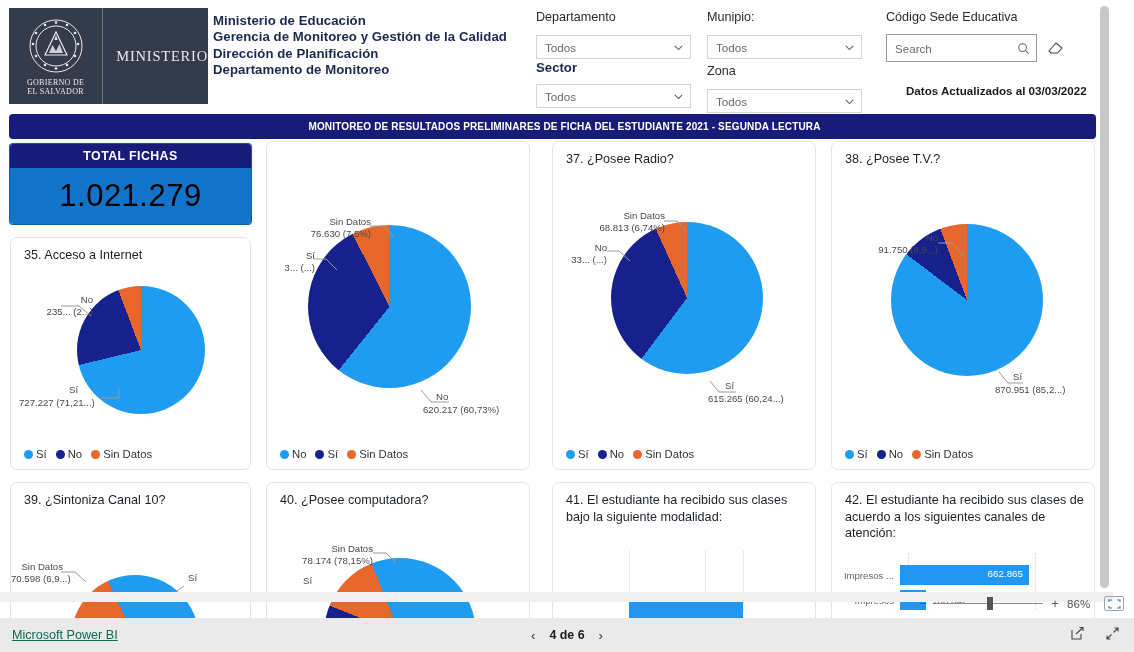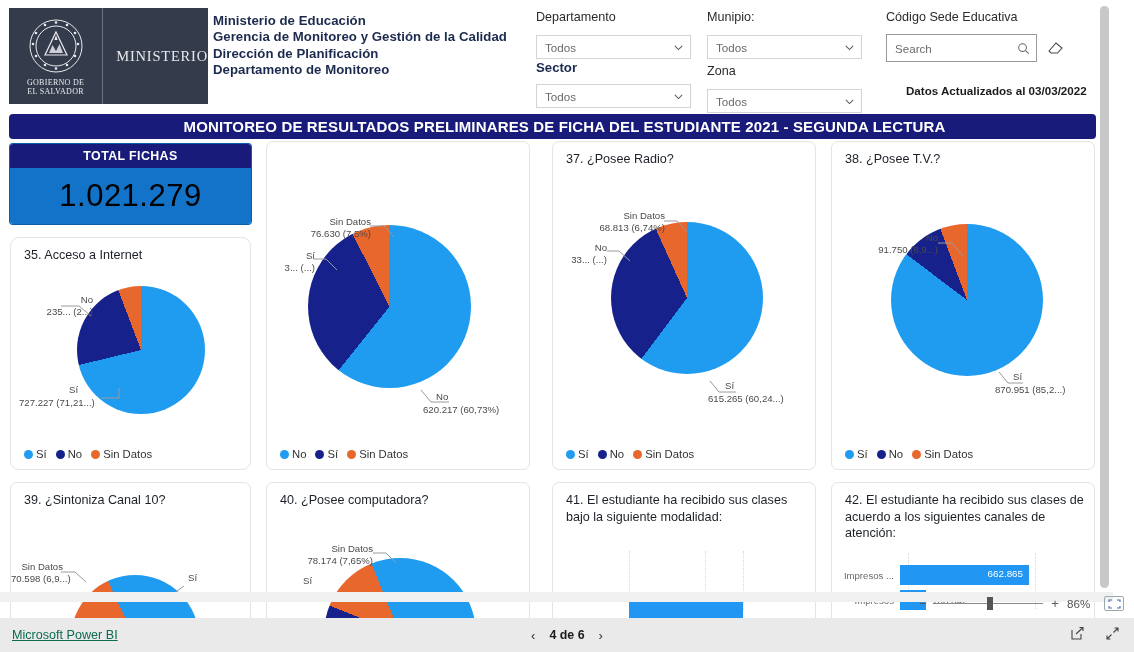--- a/index.html
+++ b/index.html
@@ -82,21 +82,21 @@
   }
 
   
   .banner {
     position: absolute; left: 9px; top: 114px;
     width: 1087px; height: 25px;
     background: #191b7a; border-radius: 4px;
     display: flex; align-items: center; justify-content: center;
   }
   .banner span {
-    color: #ffffff; font-size: 15px; font-weight: bold;
+    color: #ffffff; font-size: 10px; font-weight: bold;
     letter-spacing: .15px;
     padding-left: 24px;
   }
 
   
   .kpi {
     position: absolute; left: 10px; top: 144px;
     width: 241px; height: 80px; border-radius: 3px;
     overflow: hidden; box-shadow: 0 0 0 1px #0d5fa8;
   }
@@ -295,21 +295,21 @@
       <span>MONITOREO DE RESULTADOS PRELIMINARES DE FICHA DEL ESTUDIANTE 2021 - SEGUNDA LECTURA</span>
     </div>
 
     <div class="kpi">
       <div class="kpi-head">TOTAL FICHAS</div>
       <div class="kpi-body">
         <span>1.021.279</span>
       </div>
     </div>
 
-    <div class="card" style="left:10px; top:237px; width:241px; height:233px;border-radius:9px;">
+    <div class="card" style="left:10px; top:237px; width:241px; height:233px;">
       <div class="card-title">35. Acceso a Internet</div>
 
       <div class="pie-wrap" style="left:66px; top:48px;">
         <div class="pie" style="width:128px;height:128px;
              background: conic-gradient(#1f9bf0 0deg 256.4deg, #16218c 256.4deg 339.2deg, #e8672c 339.2deg 360deg);"></div>
       </div>
 
       <svg class="leader" style="left:48px; top:60px;" width="40" height="22">
         <path d="M2 8 L20 8 L32 18" fill="none" stroke="#9a9a9a" stroke-width="1"></path>
       </svg>
@@ -497,21 +497,21 @@
       <div class="pie-wrap" style="left:57px; top:75px;">
         <div class="pie" style="width:152px;height:152px;
              background: conic-gradient(#1f9bf0 0deg 230deg, #16218c 230deg 292deg, #e8672c 292deg 338deg, #1f9bf0 338deg 360deg);"></div>
       </div>
 
       <svg class="leader" style="left:104px; top:67px;" width="28" height="16">
         <path d="M2 3 L15 3 L25 13" fill="none" stroke="#9a9a9a" stroke-width="1"></path>
       </svg>
       <div class="callout r" style="left:6px; top:60px; width:100px;">
         <div>Sin Datos</div>
-        <div>78.174 (7,65%)</div>
+        <div>78.174 (78,15%)</div>
       </div>
       <div class="callout" style="left:36px; top:92px;">Sí</div>
     </div>
 
     <div class="card" style="left:552px; top:482px; width:264px; height:240px; overflow:hidden;">
       <div class="card-title">41. El estudiante ha recibido sus clases bajo la siguiente modalidad:</div>
 
       <div class="gridline" style="left:76px; top:68px; height:60px;"></div>
       <div class="gridline" style="left:152px; top:68px; height:60px;"></div>
       <div class="gridline" style="left:190px; top:68px; height:60px;"></div>

